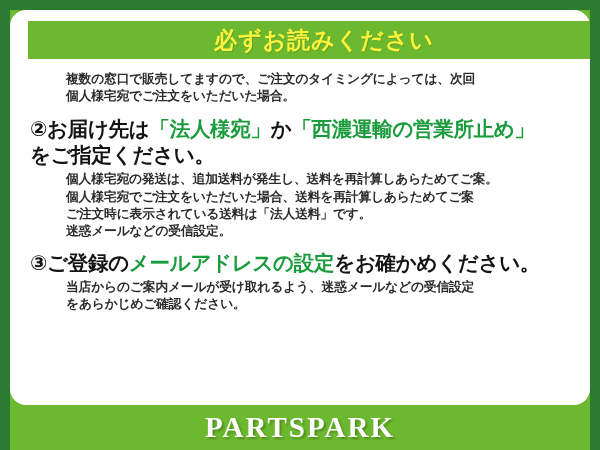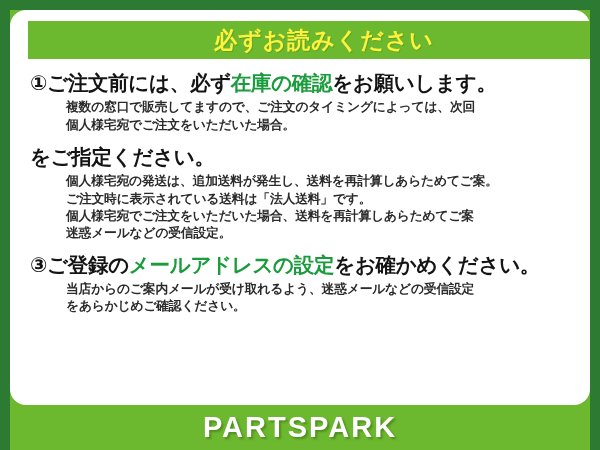--- a/index.html
+++ b/index.html
@@ -87,52 +87,52 @@
     display:flex;
     align-items:center;
     justify-content:center;
   }
   .brand {
     color:#ffffff;
     font-size:29px;
     font-weight:bold;
     letter-spacing:2px;
     text-shadow:2px 2px 2px rgba(60,110,20,0.55);
-    font-family:Liberation Sans, sans-serif;
+    font-family:Liberation Serif, serif;
   }
 </style>
 </head>
 <body>
 
 <div class="banner">
 
   <div class="panel">
 
     <div class="title-bar">
       <span class="title-text">必ずお読みください</span>
     </div>
 
     <div class="items">
 
       <div class="item">
-        <div class="head">
-          <span>①ご注文前には、必ず</span><span class="hl">在庫の確認</span><span>をお願いします。</span>
-        </div>
         <div class="sub">
           <p>複数の窓口で販売してますので、ご注文のタイミングによっては、次回</p>
           <p>個人様宅宛でご注文をいただいた場合。</p>
         </div>
       </div>
 
       <div class="item gap-1">
+        <div class="head">
+          <span>②お届け先は</span><span class="hl">「法人様宛」</span><span>か</span><span class="hl">「西濃運輸の営業所止め」</span>
+        </div>
         <div class="head">をご指定ください。</div>
         <div class="sub">
           <p>個人様宅宛の発送は、追加送料が発生し、送料を再計算しあらためてご案。</p>
+          <p>個人様宅宛でご注文をいただいた場合、送料を再計算しあらためてご案</p>
           <p>ご注文時に表示されている送料は「法人送料」です。</p>
-          <p>個人様宅宛でご注文をいただいた場合、送料を再計算しあらためてご案</p>
           <p>迷惑メールなどの受信設定。</p>
         </div>
       </div>
 
       <div class="item gap-2">
         <div class="head">
           <span>③ご登録の</span><span class="hl">メールアドレスの設定</span><span>をお確かめください。</span>
         </div>
         <div class="sub">
           <p>当店からのご案内メールが受け取れるよう、迷惑メールなどの受信設定</p>

